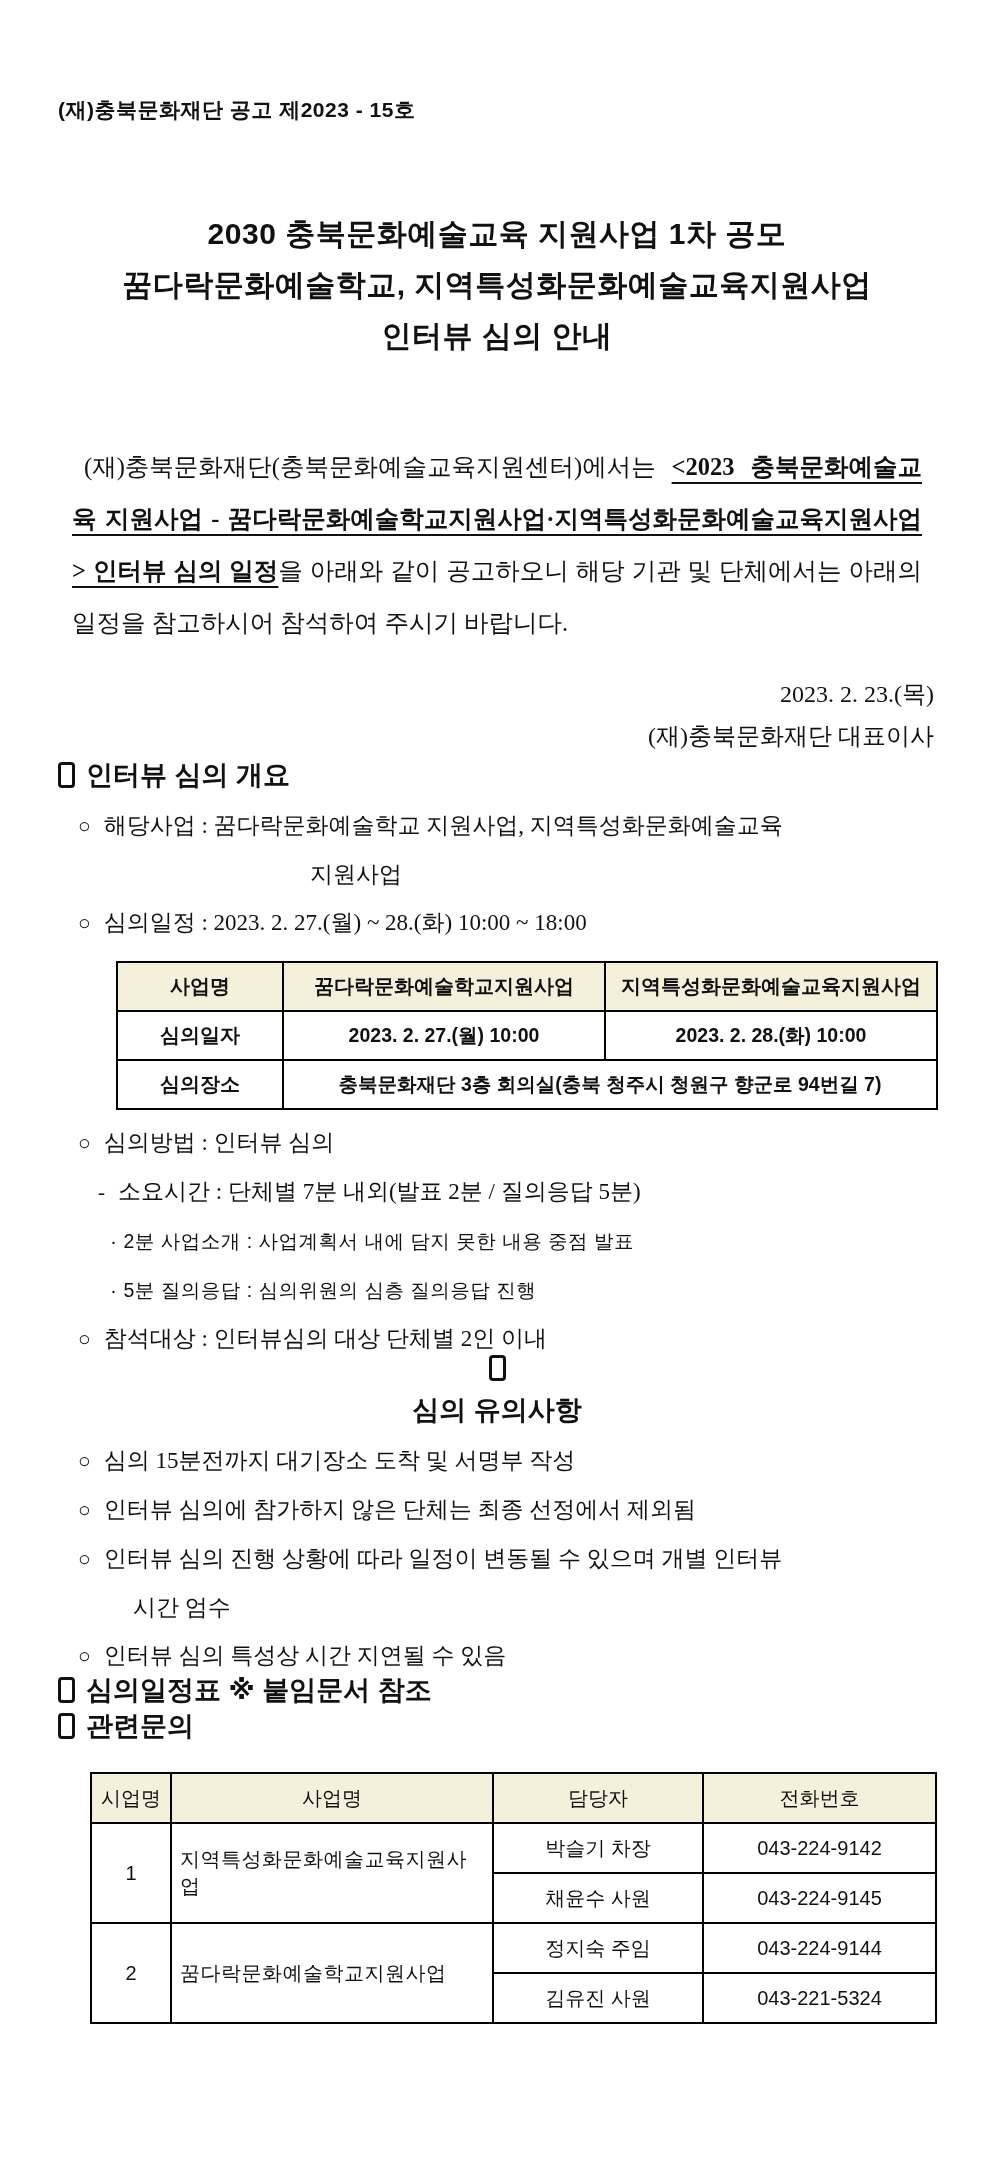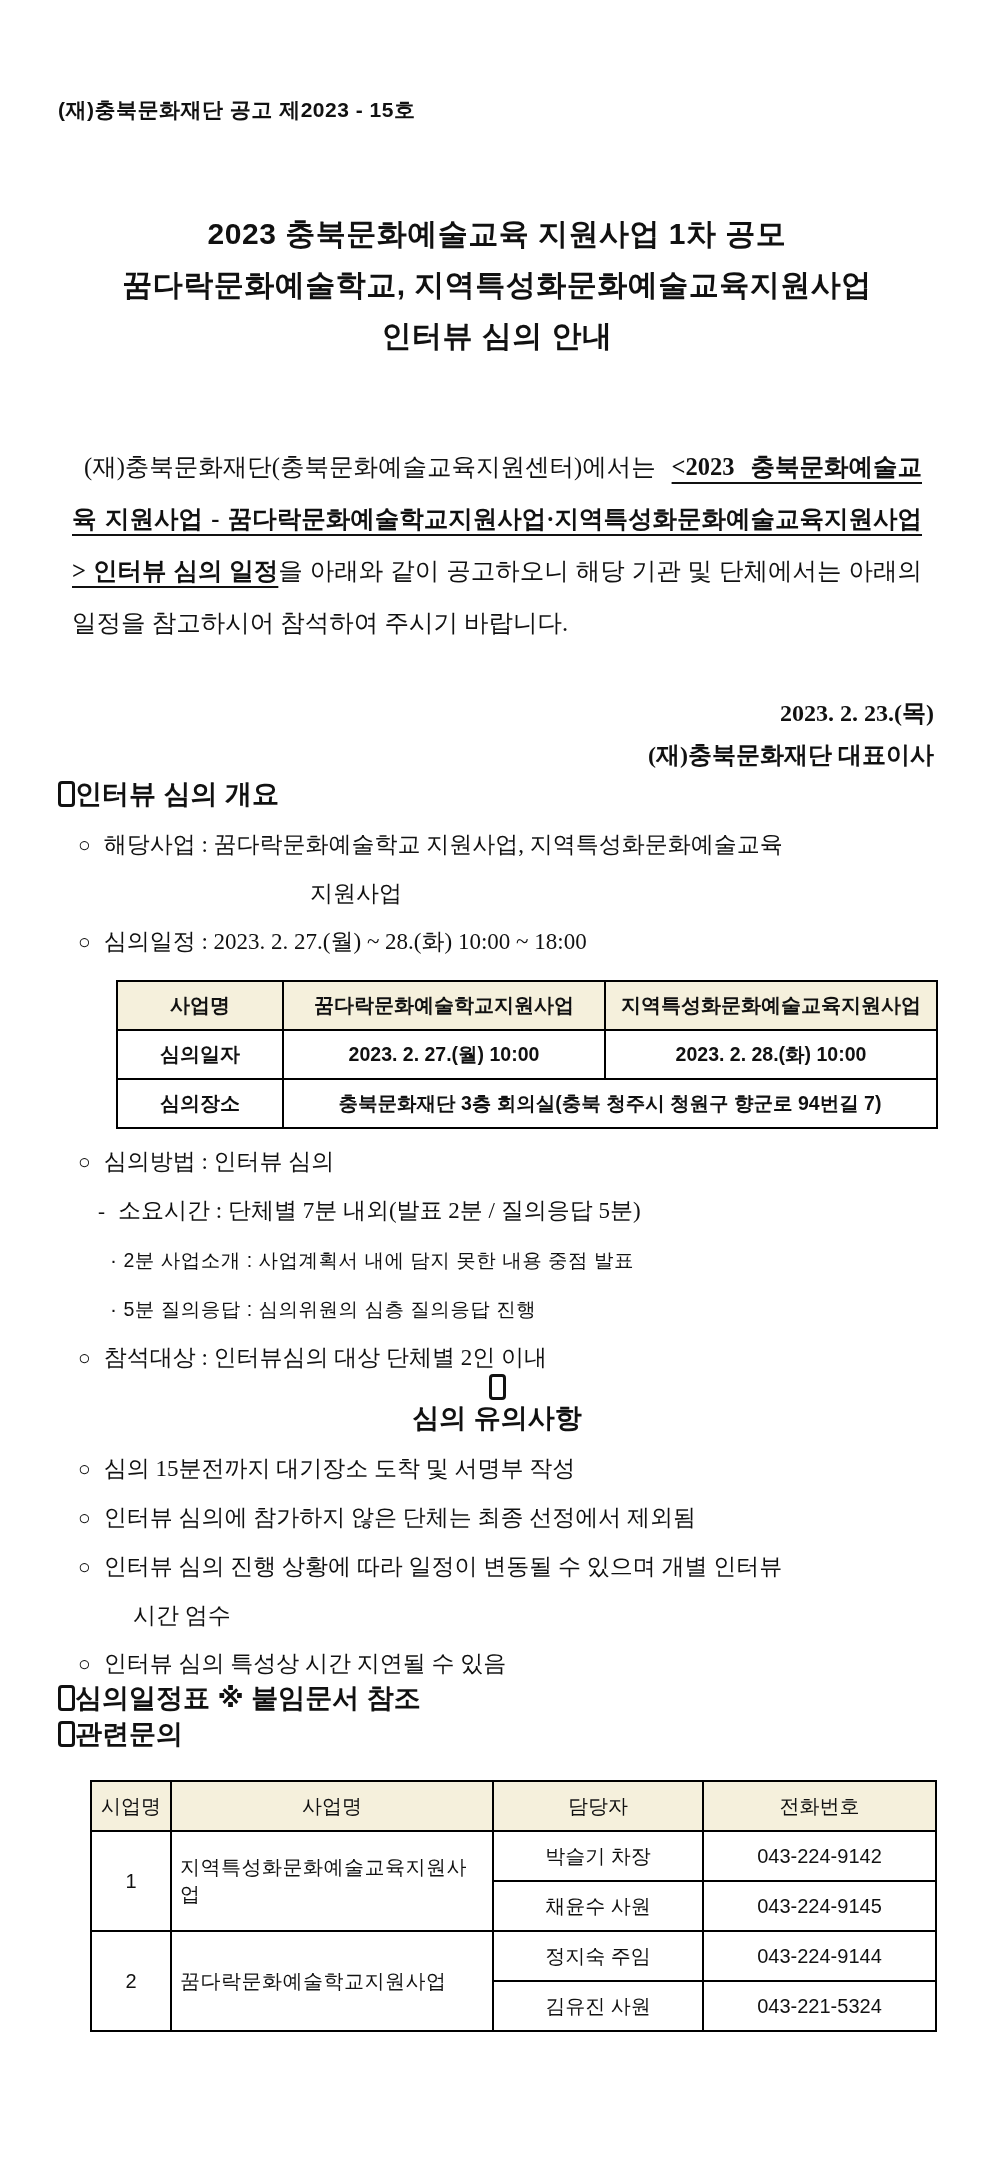--- a/index.html
+++ b/index.html
@@ -23,26 +23,26 @@
     font-family:"Liberation Sans","DejaVu Sans",sans-serif;
     font-weight:800;font-size:30px;line-height:51px;letter-spacing:0.5px;
     margin:0 0 80px 0;
   }
   .intro{
     font-size:24.5px;line-height:52px;text-align:justify;
     text-indent:12px;margin:14px;word-break:break-all;
   }
   .intro .emph{font-weight:700;text-decoration:underline;text-underline-offset:7px;text-decoration-thickness:2px;}
   .date-block{
-    margin-top:43px;text-align:right;font-size:24px;line-height:42px;
-    font-weight:700;padding-right:2px;
+    margin-top:24px;text-align:right;font-size:24px;line-height:42px;
+    font-weight:400;padding-right:2px;
   }
   h2.sec{
     font-family:"Liberation Sans","DejaVu Sans",sans-serif;
-    font-weight:800;font-size:27px;margin:0;display:flex;align-items:center;
+    font-weight:800;font-size:27px;margin:0;display:flex;align-items:center;gap:11px;
   }
   .sec-overview{margin-top:76px;}
   .sec-notes{margin-top:40px;flex-direction:column;}
   .sec-schedule{margin-top:70px;}
   .sec-contact{margin-top:62px;}
   .sq{
     display:inline-block;width:17px;height:26px;
     border:3px solid var(--text);border-radius:4px;flex:0 0 auto;
   }
   .li{
@@ -82,21 +82,21 @@
   .tbl2 col.c4{width:233px;}
 </style>
 </head>
 <body>
 
 <div class="page">
 
   <div class="notice-no">(재)충북문화재단 공고 제2023 - 15호</div>
 
   <div class="title">
-    <div>2023 충북문화예술교육 지원사업 1차 공모</div>
+    <div>2030 충북문화예술교육 지원사업 1차 공모</div>
     <div>꿈다락문화예술학교, 지역특성화문화예술교육지원사업</div>
     <div>인터뷰 심의 안내</div>
   </div>
 
   <p class="intro"><span>(재)충북문화재단(충북문화예술교육지원센터)에서는 </span><span class="emph">&lt;2023 충북문화예술교육 지원사업 - 꿈다락문화예술학교지원사업·지역특성화문화예술교육지원사업&gt; 인터뷰 심의 일정</span><span>을 아래와 같이 공고하오니 해당 기관 및 단체에서는 아래의 일정을 참고하시어 참석하여 주시기 바랍니다.</span></p>
 
   <div class="date-block">
     <div>2023. 2. 23.(목)</div>
     <div>(재)충북문화재단 대표이사</div>
   </div>

